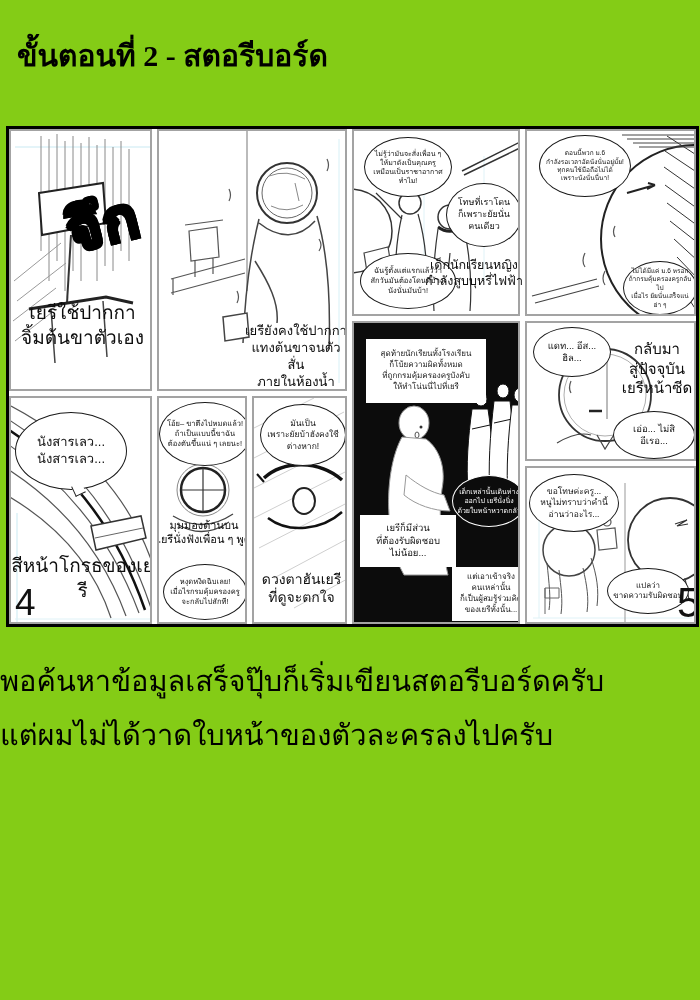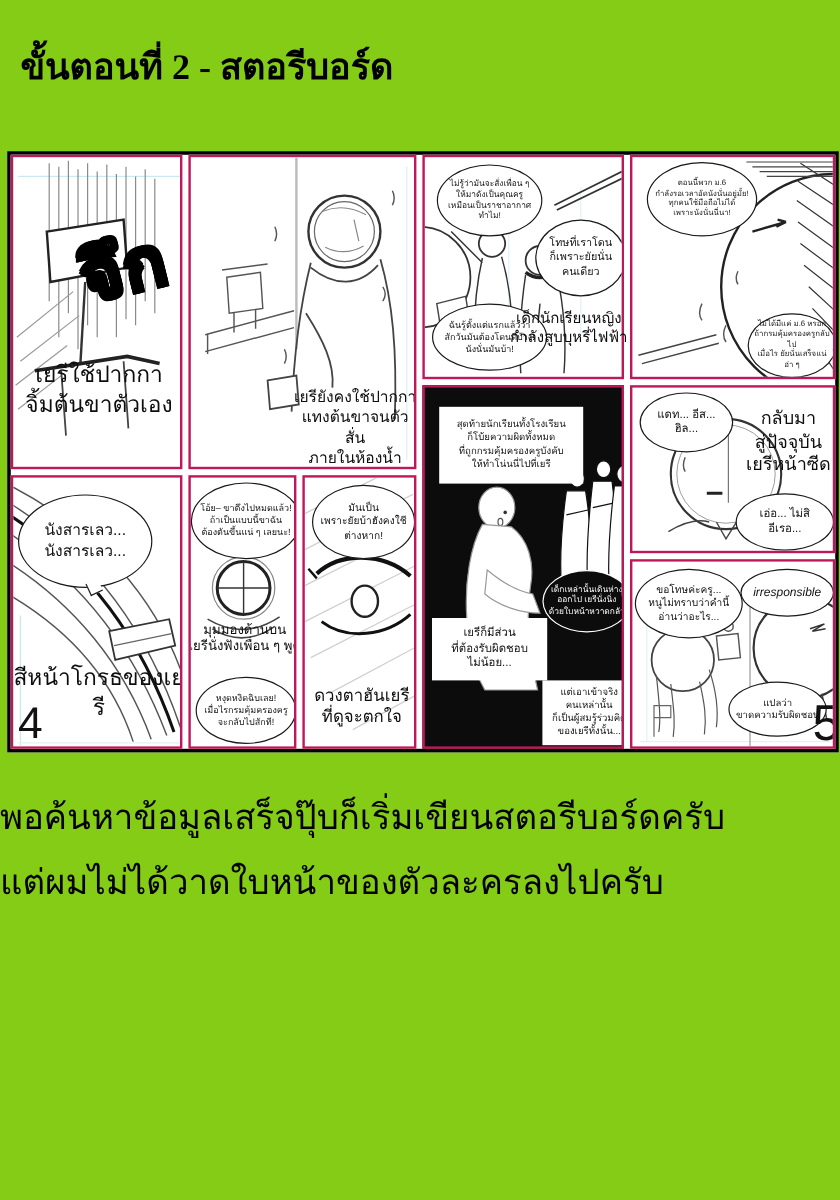--- a/index.html
+++ b/index.html
@@ -2,21 +2,21 @@
 <html><head>
 <meta charset="utf-8">
 <style>
   html,body{margin:0;padding:0;background:#fff;}
   #page{position:relative;width:700px;height:1000px;background:#84cc16;overflow:hidden;
         font-family:"Liberation Sans",sans-serif;color:#000;}
   .title{position:absolute;left:17px;top:32px;font-size:30px;font-weight:bold;
          font-family:"Liberation Serif",serif;white-space:pre-line;}
   #comic{position:absolute;left:6px;top:126px;width:687px;height:495px;
          border:3px solid #000;background:#fff;}
-  .panel{position:absolute;background:#fff;border:2px solid #be185d;box-sizing:border-box;overflow:hidden;}
+  .panel{position:absolute;background:#fff;border:2px solid #a3a3a3;box-sizing:border-box;overflow:hidden;}
   .panel.dark{background:#0c0c0c;}
   .panel svg{position:absolute;left:0;top:0;}
   .bubble{position:absolute;background:#fff;border:1.5px solid #1a1a1a;border-radius:50%;
           display:flex;align-items:center;justify-content:center;text-align:center;
           white-space:pre-line;line-height:1.3;padding:4px;box-sizing:border-box;z-index:3;color:#111;}
   .bubble.dark{background:#0c0c0c;border-color:#fff;color:#fff;}
   .cbox{position:absolute;background:#fff;color:#111;display:flex;align-items:center;justify-content:center;
         text-align:center;white-space:pre-line;line-height:1.35;padding:3px;box-sizing:border-box;z-index:3;}
   .caption{position:absolute;white-space:pre-line;z-index:2;color:#0d0d0d;line-height:1.3;text-align:center;}
   .tail{position:absolute;width:10px;height:10px;background:#fff;z-index:4;
@@ -225,21 +225,20 @@
         <path d="M70,62 l18,-2 l2,20 l-18,2 z" fill="none" stroke="#555" stroke-width="1.2"></path>
         <circle cx="80" cy="54" r="4" fill="none" stroke="#555" stroke-width="1.2"></circle>
         <circle cx="143" cy="72" r="42" fill="none" stroke="#333" stroke-width="1.8"></circle>
         <path d="M148,56 l12,-4 l-10,6 l11,-2" stroke="#333" stroke-width="1.2" fill="none"></path>
         <path d="M128,112 L126,134 M158,110 L162,132" stroke="#444" stroke-width="1.2" fill="none"></path>
         <path d="M18,120 h14 v10 h-14 z M18,120 v26" stroke="#666" stroke-width="1" fill="none"></path>
       </svg>
       <div class="bubble" style="left:2px;top:6px;width:90px;height:58px;font-size:8.5px;">ขอโทษค่ะครู...
 หนูไม่ทราบว่าคำนี้
 อ่านว่าอะไร...</div>
-      <div class="bubble" style="left:90px;top:6px;width:78px;height:40px;font-size:10px;font-style:italic;">irresponsible</div>
       <div class="bubble" style="left:80px;top:100px;width:82px;height:46px;font-size:8px;">แปลว่า
 ขาดความรับผิดชอบ</div>
       <div class="pagenum" style="left:150px;top:114px;font-size:42px;">5</div>
     </div>
 
   </div>
 
   <div class="footer-line" style="top:658px;">พอค้นหาข้อมูลเสร็จปุ๊บก็เริ่มเขียนสตอรีบอร์ดครับ</div>
   <div class="footer-line" style="top:712px;">แต่ผมไม่ได้วาดใบหน้าของตัวละครลงไปครับ</div>
 

